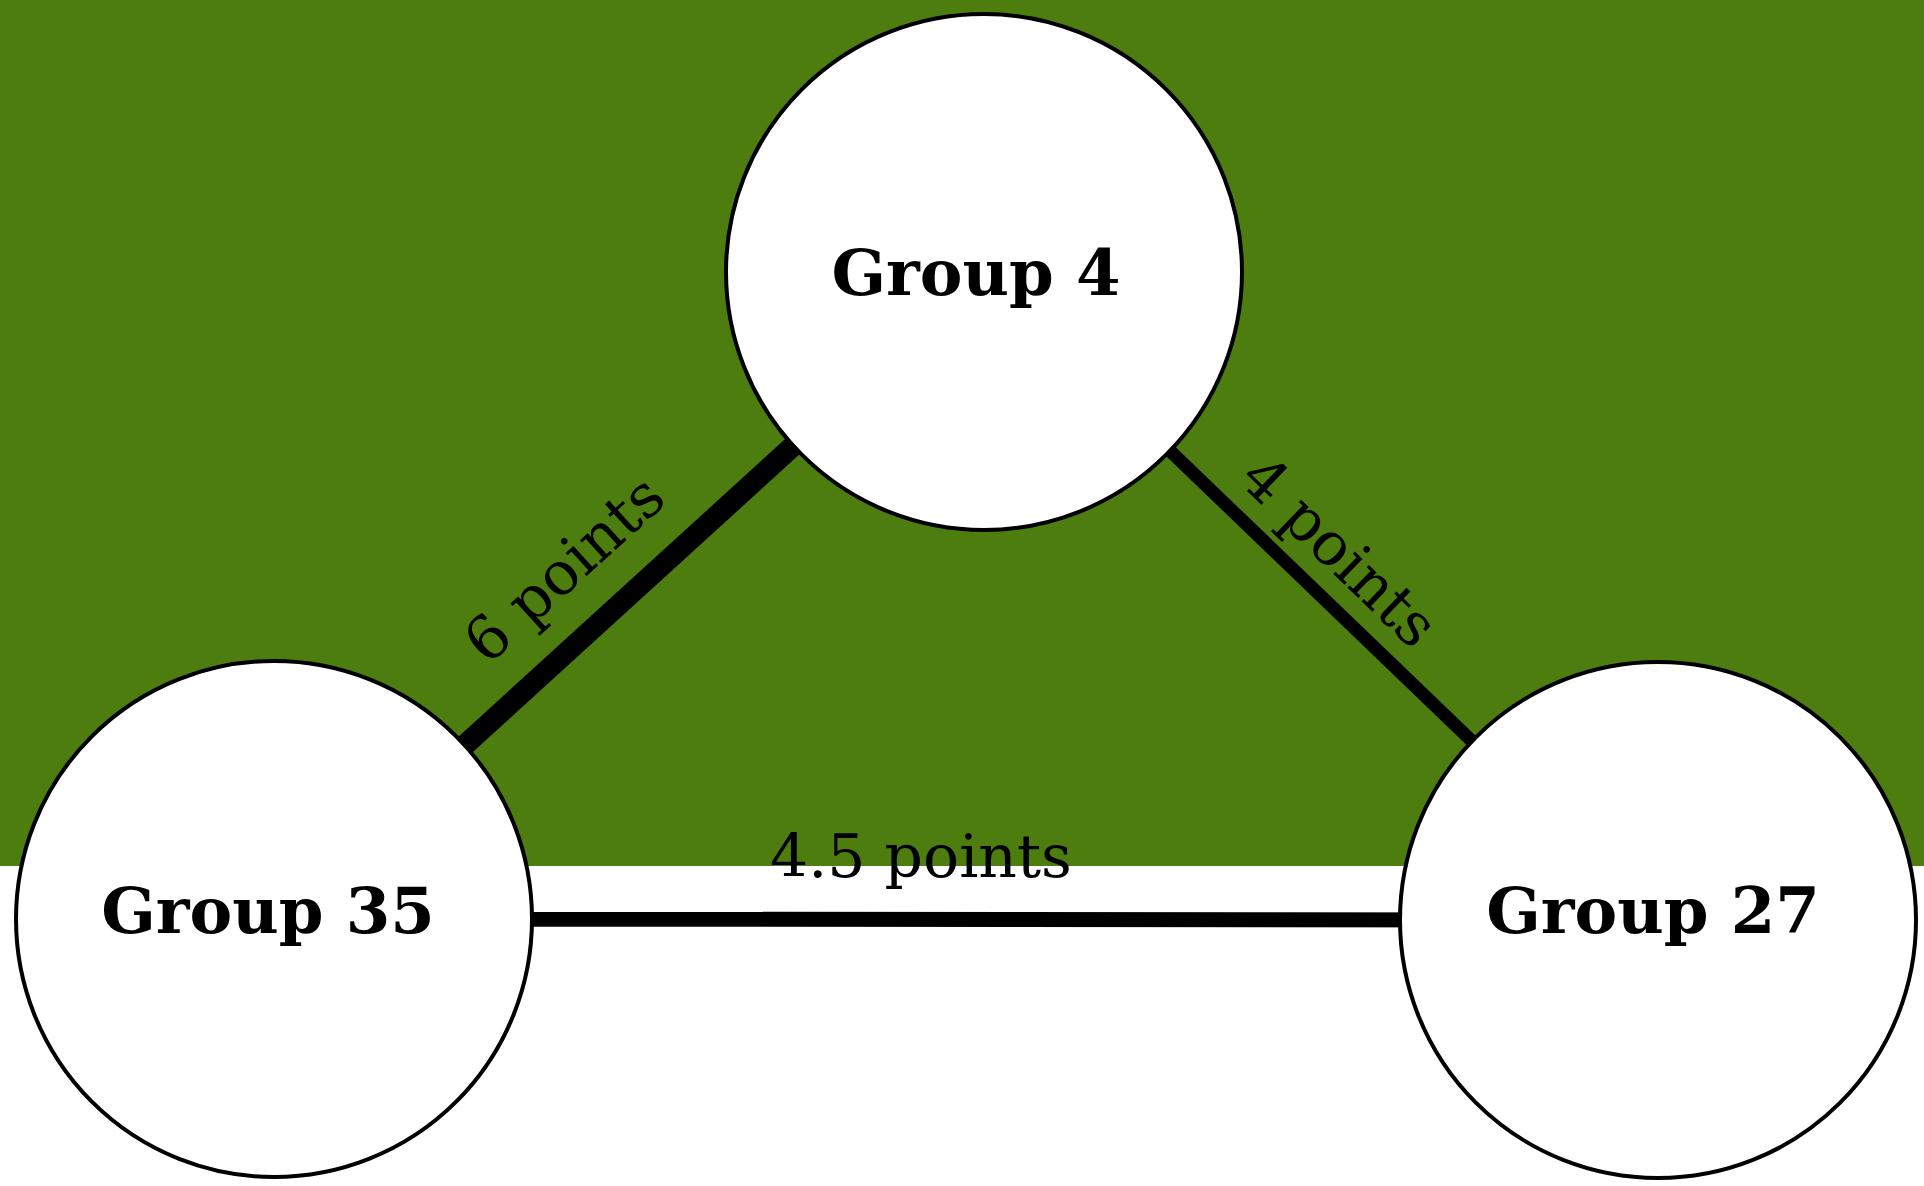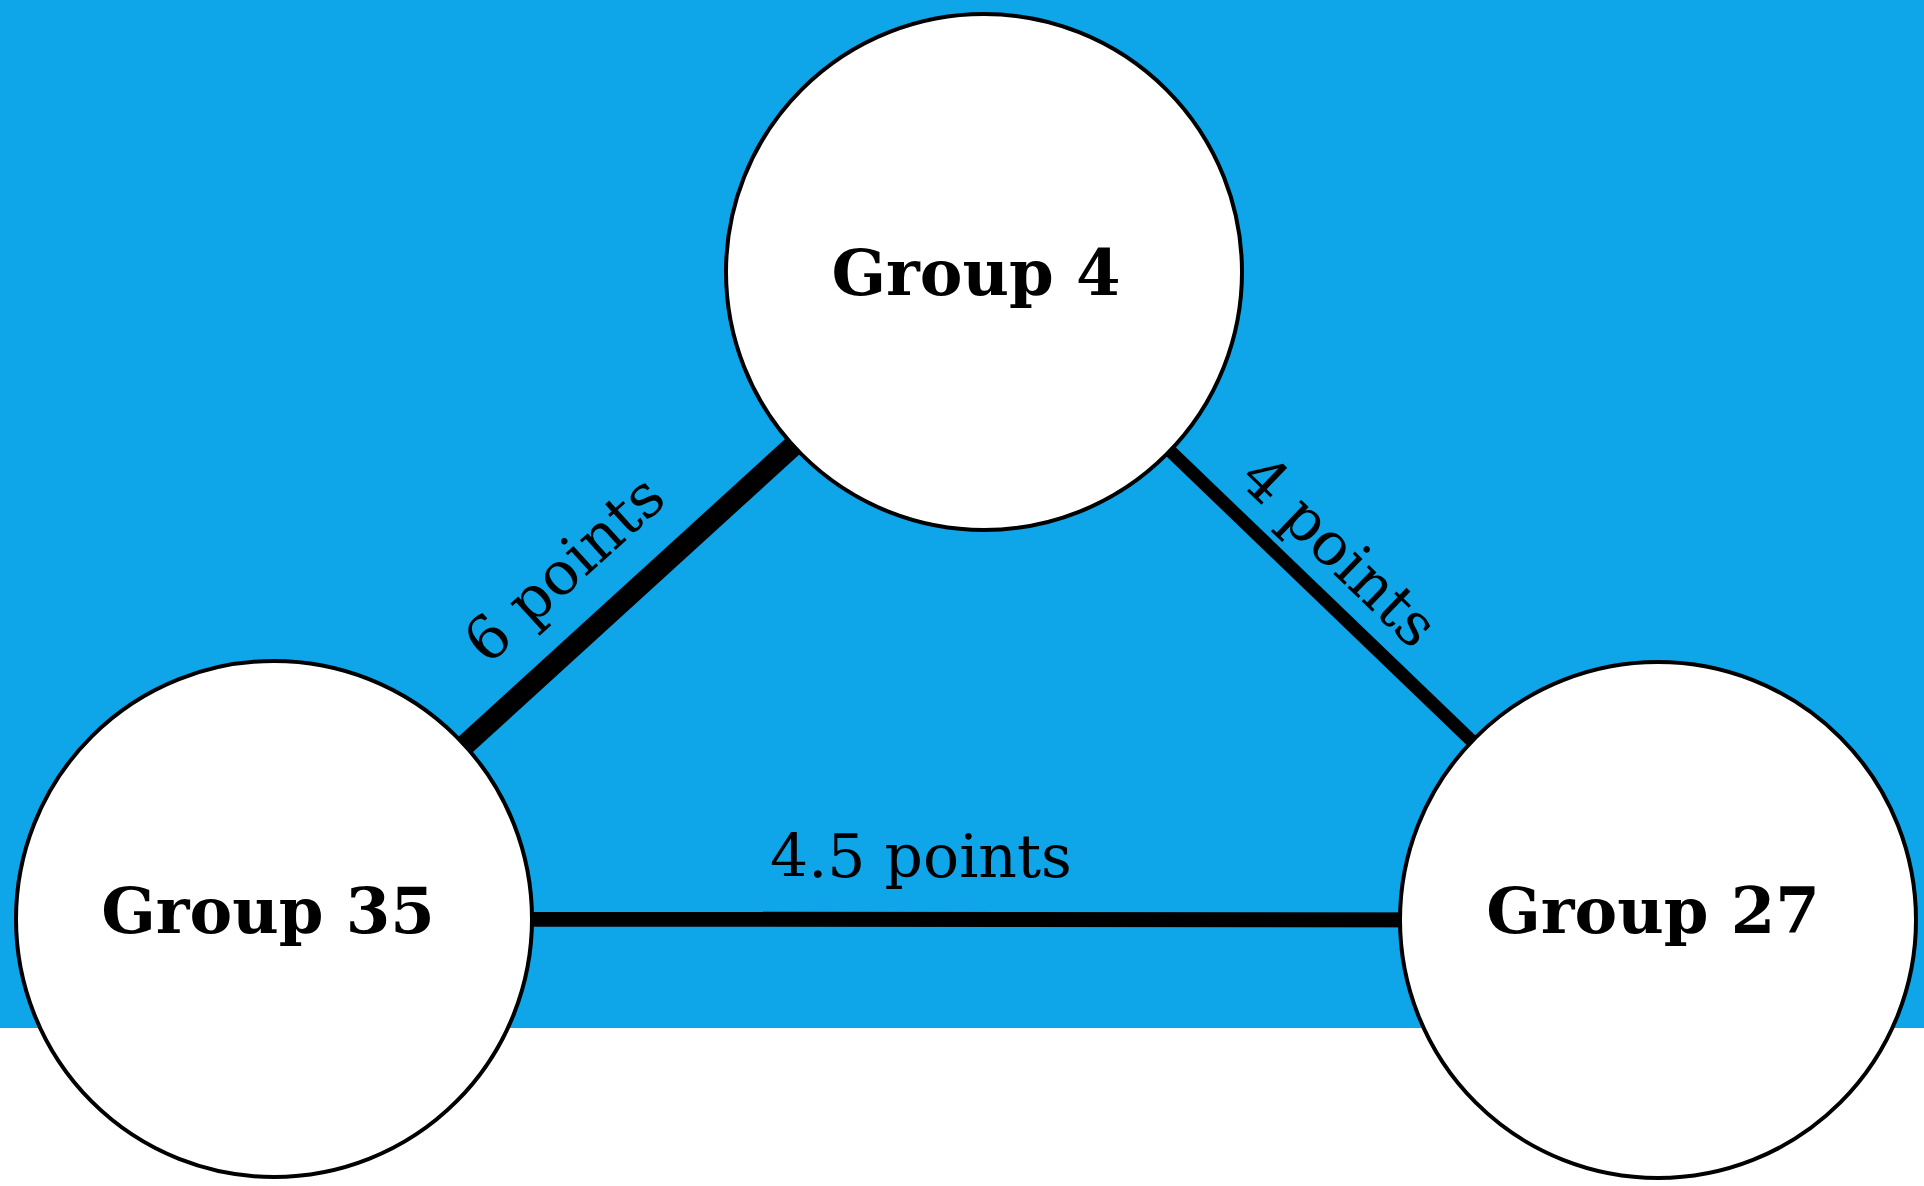--- a/index.html
+++ b/index.html
@@ -6,22 +6,22 @@
     margin: 0;
     padding: 0;
     background: #ffffff;
     width: 1924px;
     height: 1186px;
     overflow: hidden;
   }
   .diagram-wrap {
     position: relative;
     width: 1924px;
-    height: 1028px;
-    background: #0ea5e9;
+    height: 866px;
+    background: #4d7c0f;
   }
   svg {
     display: block;
   }
   .edge {
     stroke: #000000;
     stroke-linecap: butt;
   }
   .node-circle {
     fill: #ffffff;

